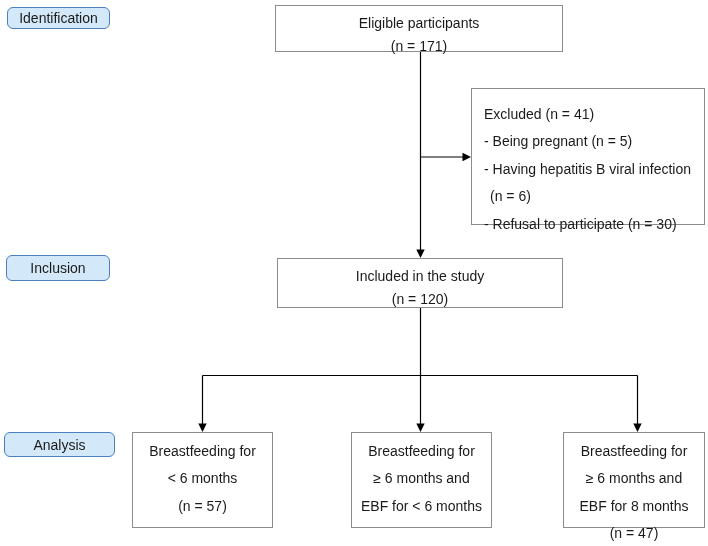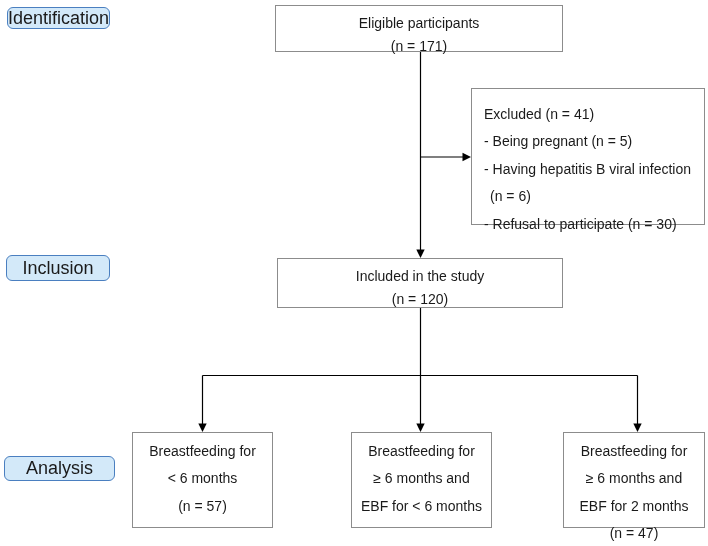--- a/index.html
+++ b/index.html
@@ -19,27 +19,27 @@
     pointer-events: none;
   }
   .stage {
     position: absolute;
     display: flex;
     align-items: center;
     justify-content: center;
     background: #d3e9f9;
     border: 1.4px solid #4a7fc0;
     border-radius: 6px;
-    font-size: 18px;
+    font-size: 14px;
     color: #1a1a1a;
     box-sizing: border-box;
   }
   #stage-identification { left: 7px;  top: 7px;   width: 103px; height: 22px; }
   #stage-inclusion      { left: 6px;  top: 255px; width: 104px; height: 26px; }
-  #stage-analysis       { left: 4px;  top: 456px; width: 111px; height: 25px; }
+  #stage-analysis       { left: 4px;  top: 432px; width: 111px; height: 25px; }
 
   .box {
     position: absolute;
     background: #ffffff;
     border: 1.5px solid #8c8c8c;
     box-sizing: border-box;
     font-size: 14px;
     color: #1a1a1a;
   }
   .box.center { text-align: center; }
@@ -128,17 +128,17 @@
 
   <div class="box center analysis-box" id="box-analysis-2">
     <div class="line">Breastfeeding for</div>
     <div class="line">≥ 6 months and</div>
     <div class="line">EBF for &lt; 6 months</div>
   </div>
 
   <div class="box center analysis-box" id="box-analysis-3">
     <div class="line">Breastfeeding for</div>
     <div class="line">≥ 6 months and</div>
-    <div class="line">EBF for 2 months</div>
+    <div class="line">EBF for 8 months</div>
     <div class="line">(n = 47)</div>
   </div>
 
 </div>
 
 </body></html>

